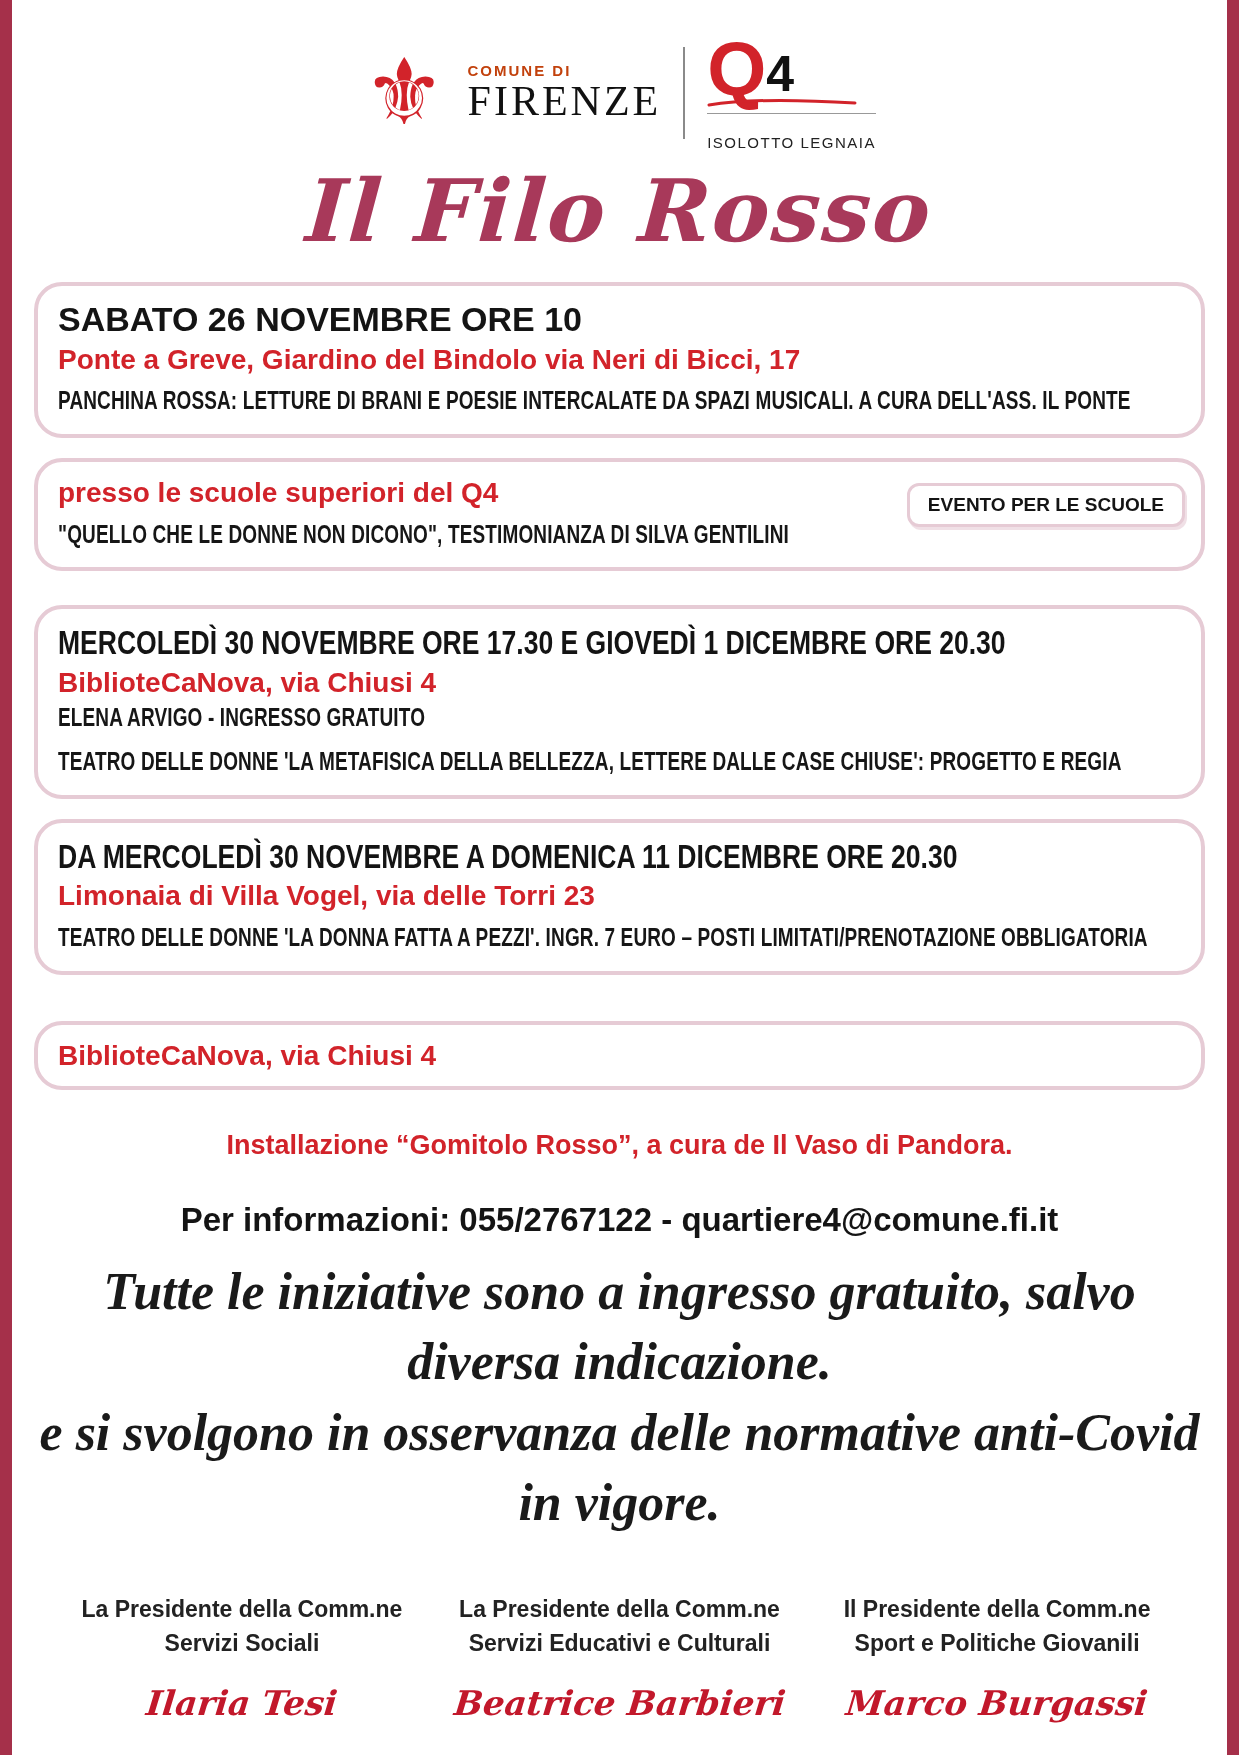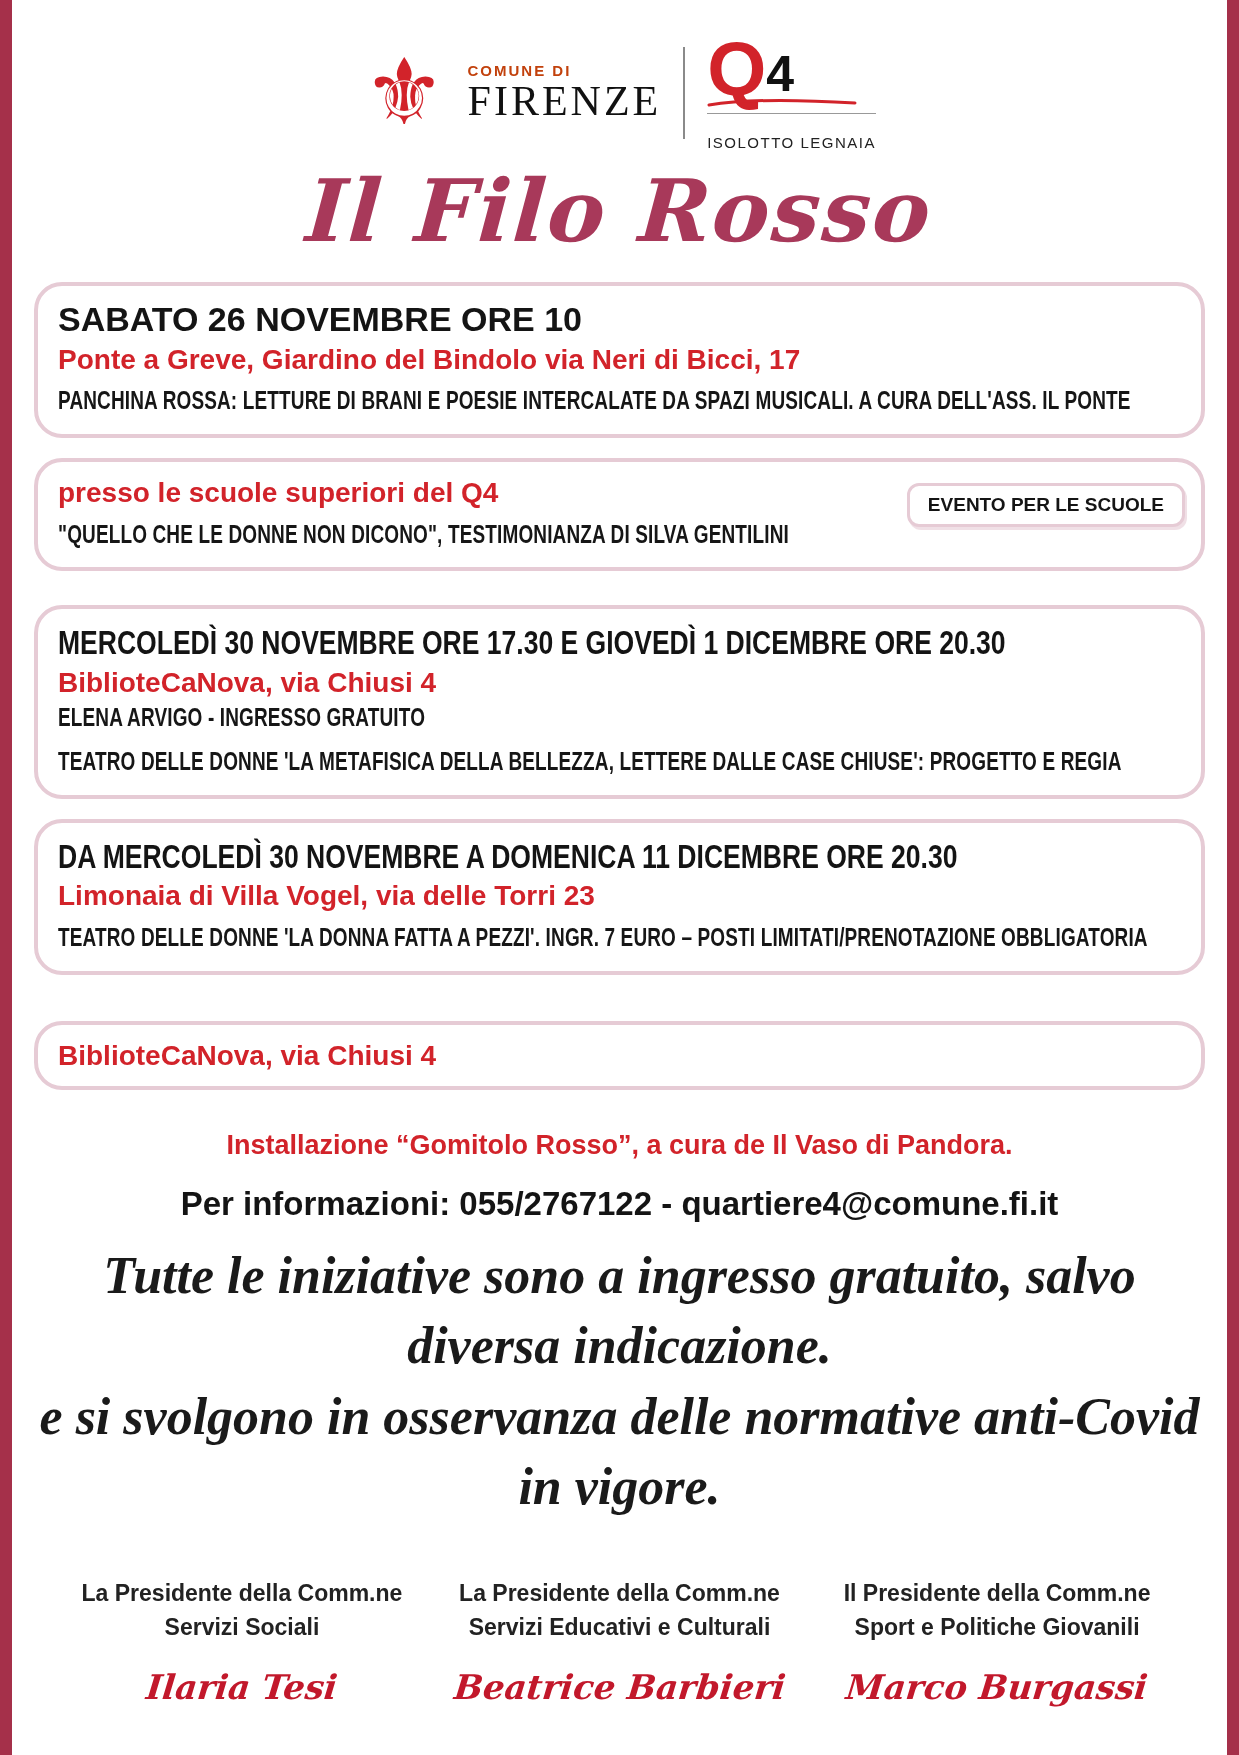--- a/index.html
+++ b/index.html
@@ -55,21 +55,21 @@
     border:3px solid #E6CBD5; border-radius:12px; background:#fff;
     padding:8px 18px; font-weight:700; font-size:19px; color:#141414;
     box-shadow:2px 3px 0 rgba(230,203,213,0.6);
     margin-top:7px;
   }
   .gap-lg { margin-bottom:34px; }
   .gap-xl { margin-bottom:46px; }
 
   
   .installation { text-align:center; color:#D2232A; font-weight:700; font-size:27px; margin-top:40px; }
-  .info-line { text-align:center; color:#141414; font-weight:700; font-size:33px; margin-top:24px; }
+  .info-line { text-align:center; color:#141414; font-weight:700; font-size:33px; margin-top:40px; }
   .notice {
     font-family:"Liberation Serif", serif; font-style:italic; font-weight:700;
     text-align:center; font-size:52px; color:#1a1a1a; line-height:1.35; margin-top:18px;
   }
   .notice .line { display:block; }
 
   .signatories { display:flex; justify-content:space-between; margin:54px 30px 0 30px; }
   .signatory { width:33%; text-align:center; }
   .sig-role { font-weight:700; font-size:23px; color:#222; line-height:1.5; }
   .sig-name { font-size:34px; color:#C2182B; margin-top:22px; transform:skewX(-6deg); }

